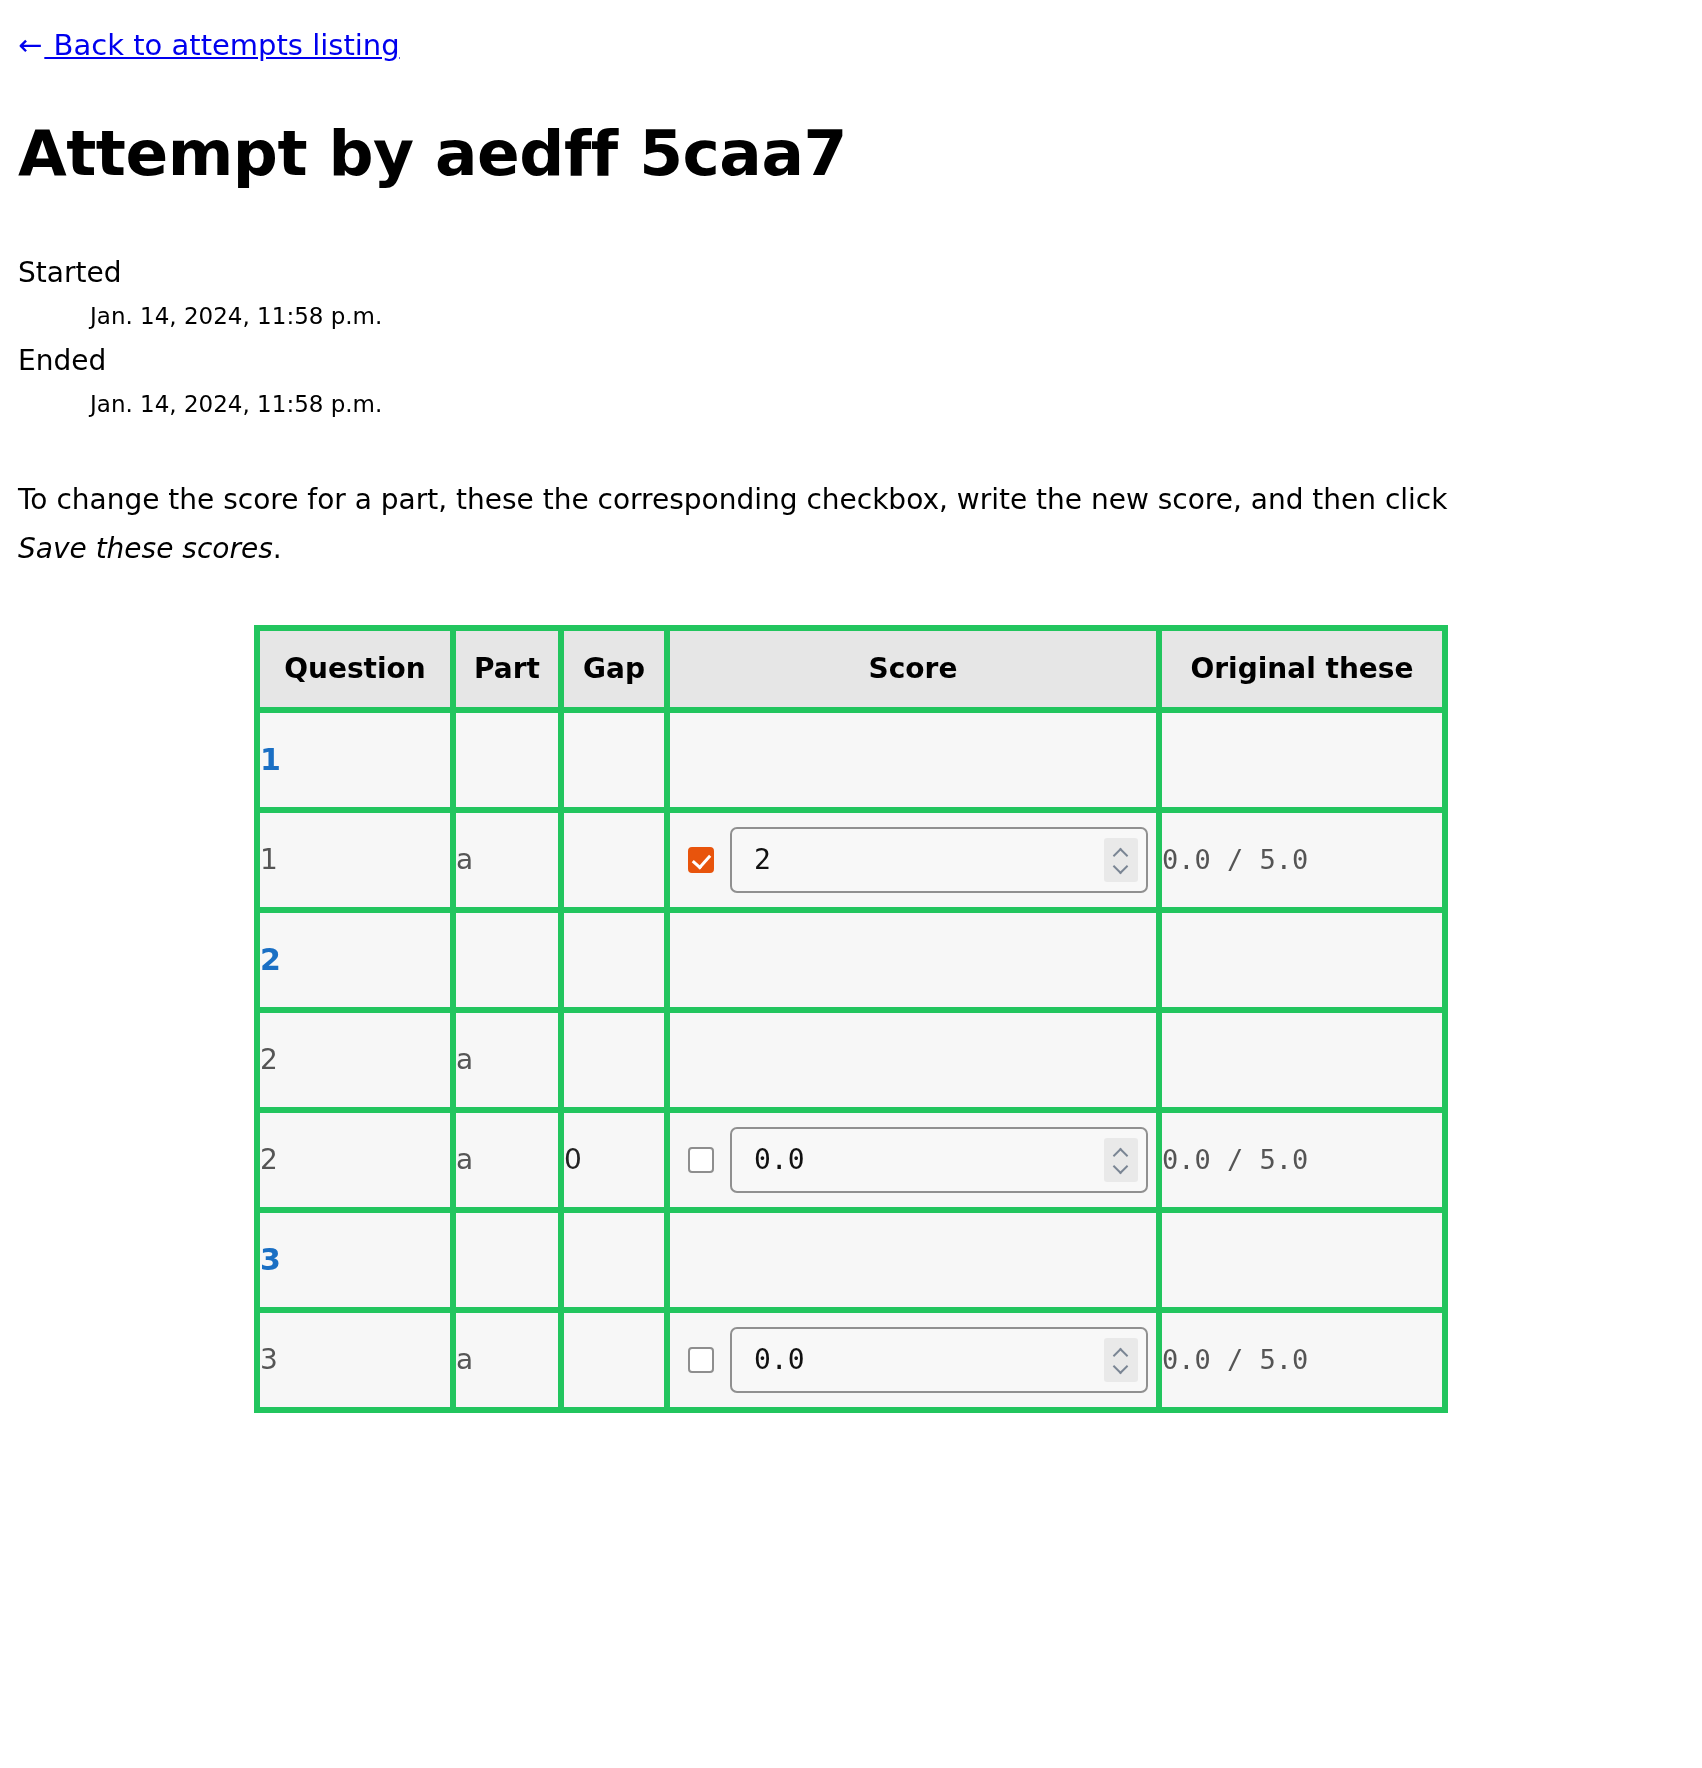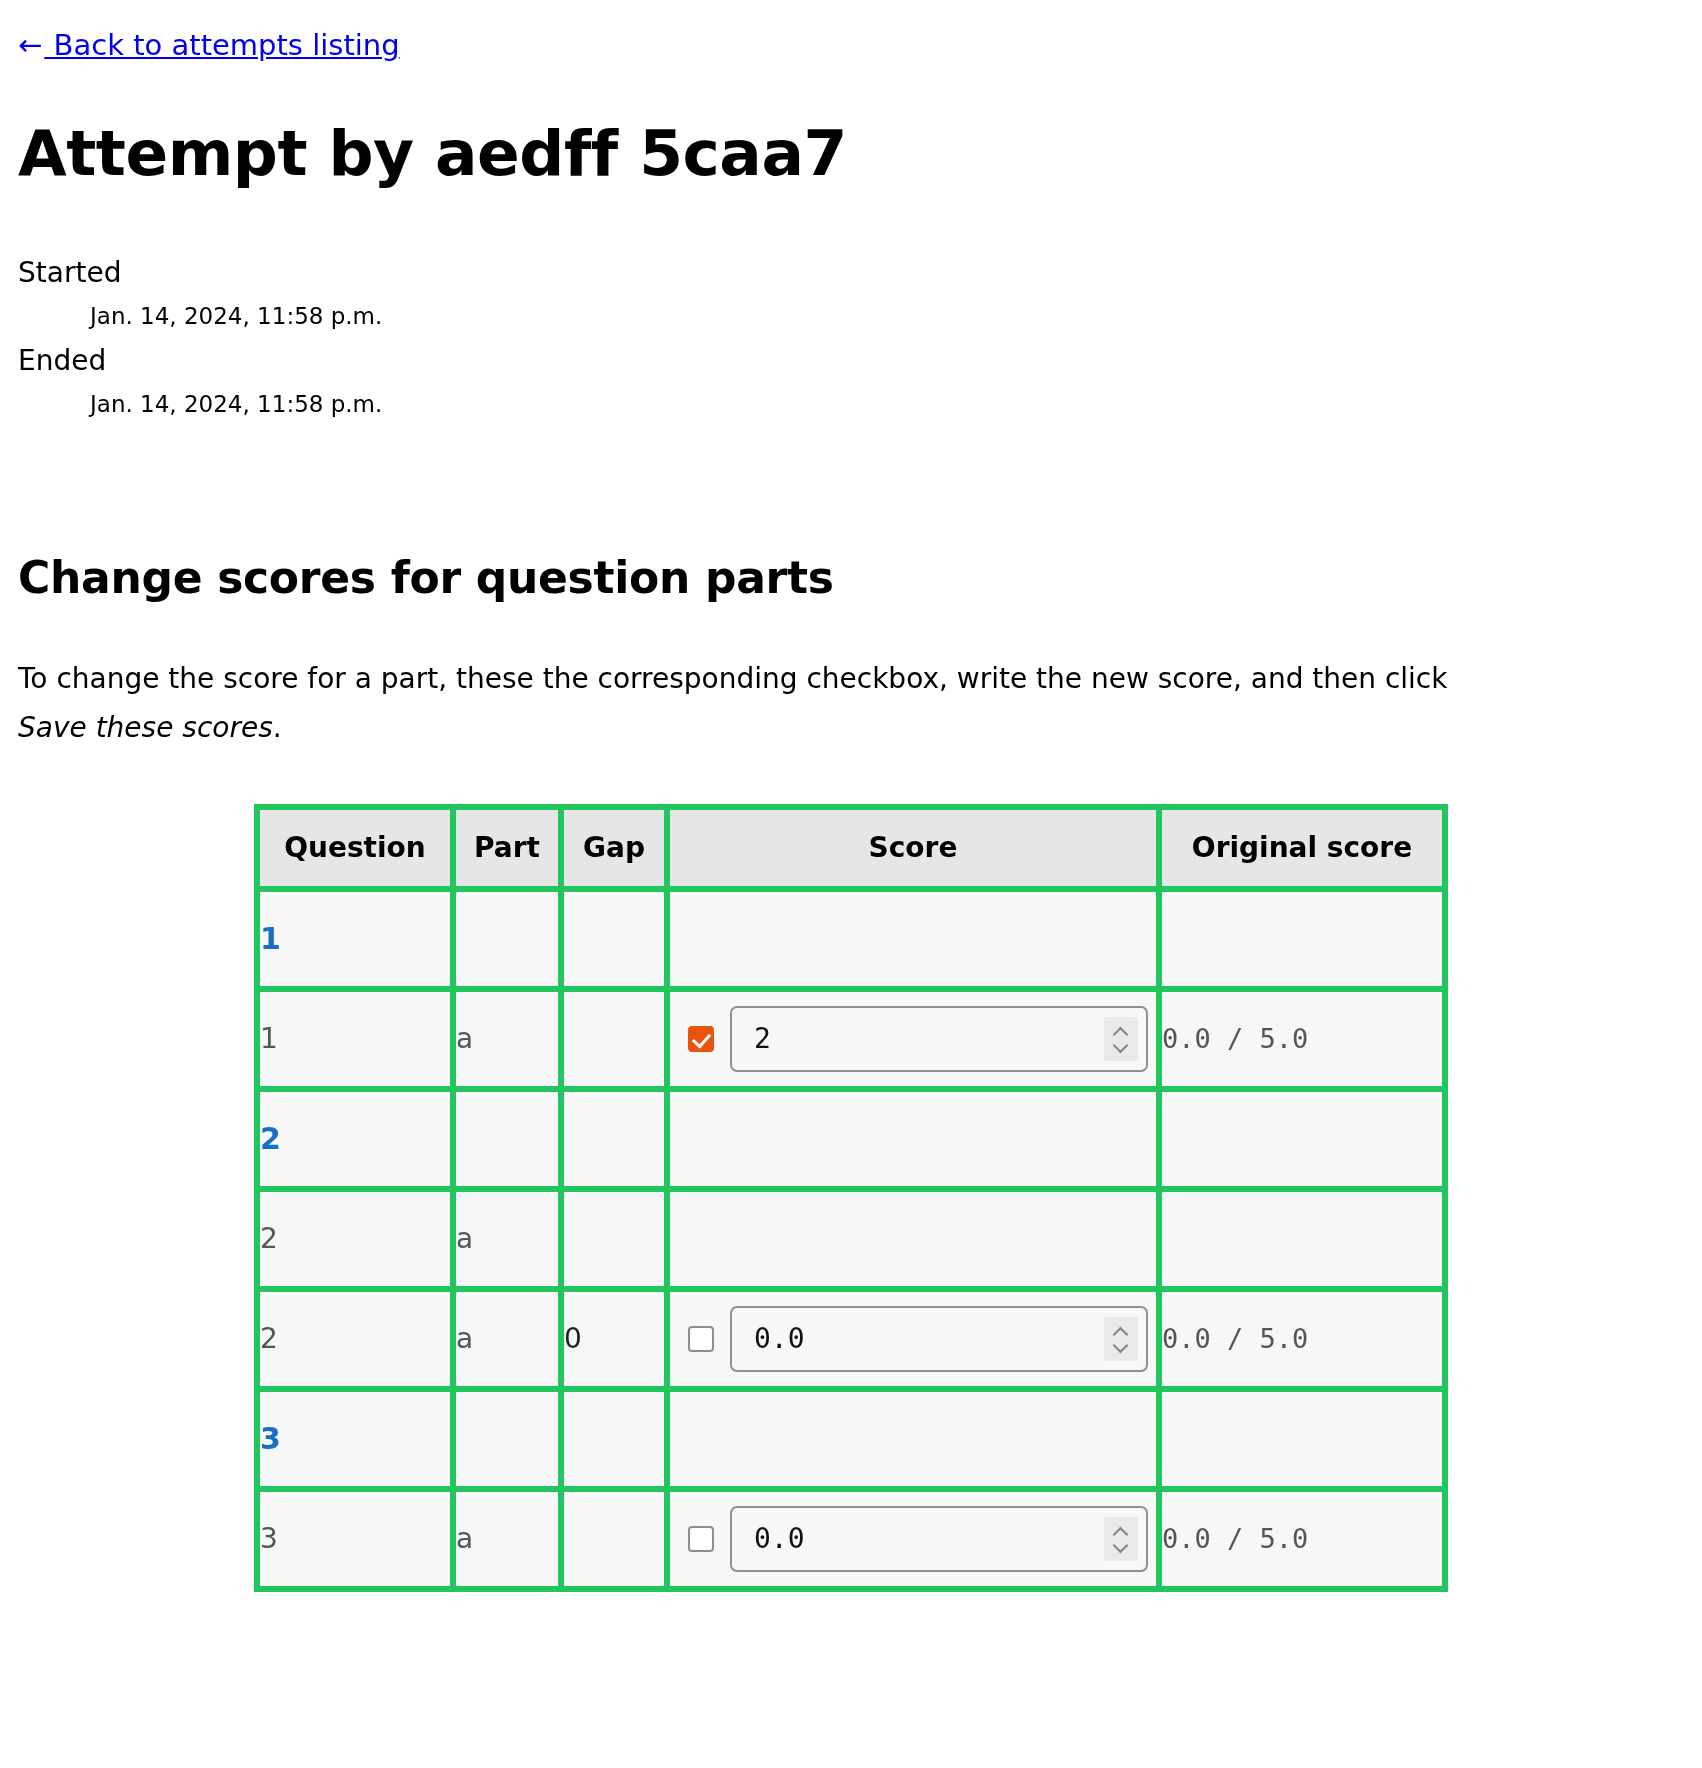--- a/index.html
+++ b/index.html
@@ -229,33 +229,32 @@
 
   <h1 class="page-title">Attempt by aedff 5caa7</h1>
 
   <dl class="meta">
     <dt>Started</dt>
     <dd>Jan. 14, 2024, 11:58 p.m.</dd>
     <dt>Ended</dt>
     <dd>Jan. 14, 2024, 11:58 p.m.</dd>
   </dl>
 
-  <h2 class="section-title">Change scores for question parts</h2>
 
   <p class="instructions"><span>To change the score for a part, these the corresponding checkbox, write the new score, and then click </span><i>Save these scores</i><span>.</span></p>
 
   <div class="table-wrap">
     <table class="scores">
       <thead>
         <tr>
           <th class="col-question">Question</th>
           <th class="col-part">Part</th>
           <th class="col-gap">Gap</th>
           <th class="col-score">Score</th>
-          <th class="col-original">Original score</th>
+          <th class="col-original">Original these</th>
         </tr>
       </thead>
       <tbody id="scores-body">
           <tr class="group-row ">
             <td class="c-question"><span class="qnum">1</span></td>
             <td class="c-part"><span class="partval"></span></td>
             <td class="c-gap"><span class="gapval"></span></td>
             <td class="c-score"></td>
             <td class="c-original"></td>
           </tr>

